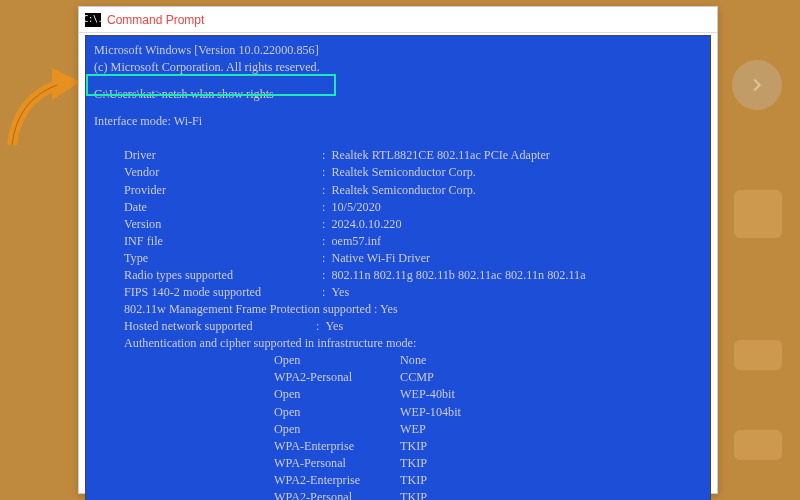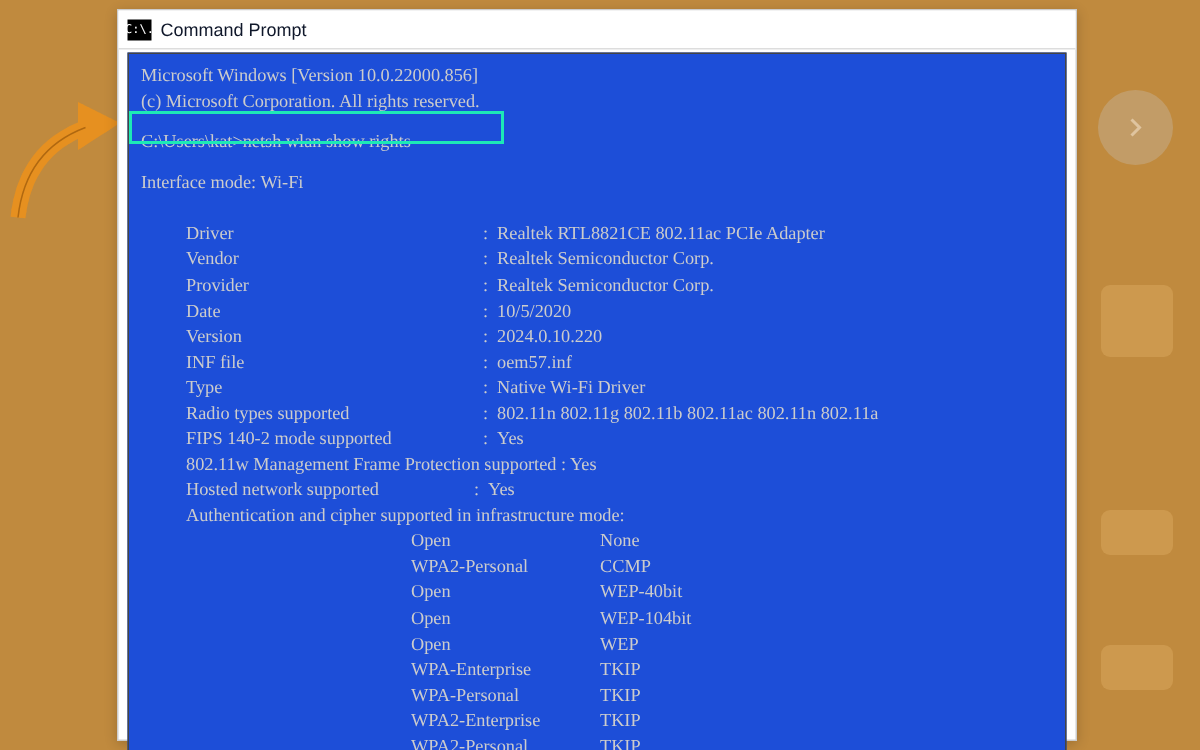--- a/index.html
+++ b/index.html
@@ -47,21 +47,21 @@
     background: #000;
     display: inline-flex;
     align-items: center;
     justify-content: center;
     color: #fff;
     font-size: 8px;
     font-family: 'Consolas', monospace;
   }
   .titlebar .title-text {
     font-size: 12px;
-    color: #0f172a;
+    color: #ef4444;
   }
   .terminal {
     width: 626px;
     height: 480px;
     margin: 2px 6px 6px 6px;
     background: #1d4ed8;
     color: #ccc;
     font-family: Liberation Serif, serif;
     font-size: 12.2px;
     line-height: 1.4;

